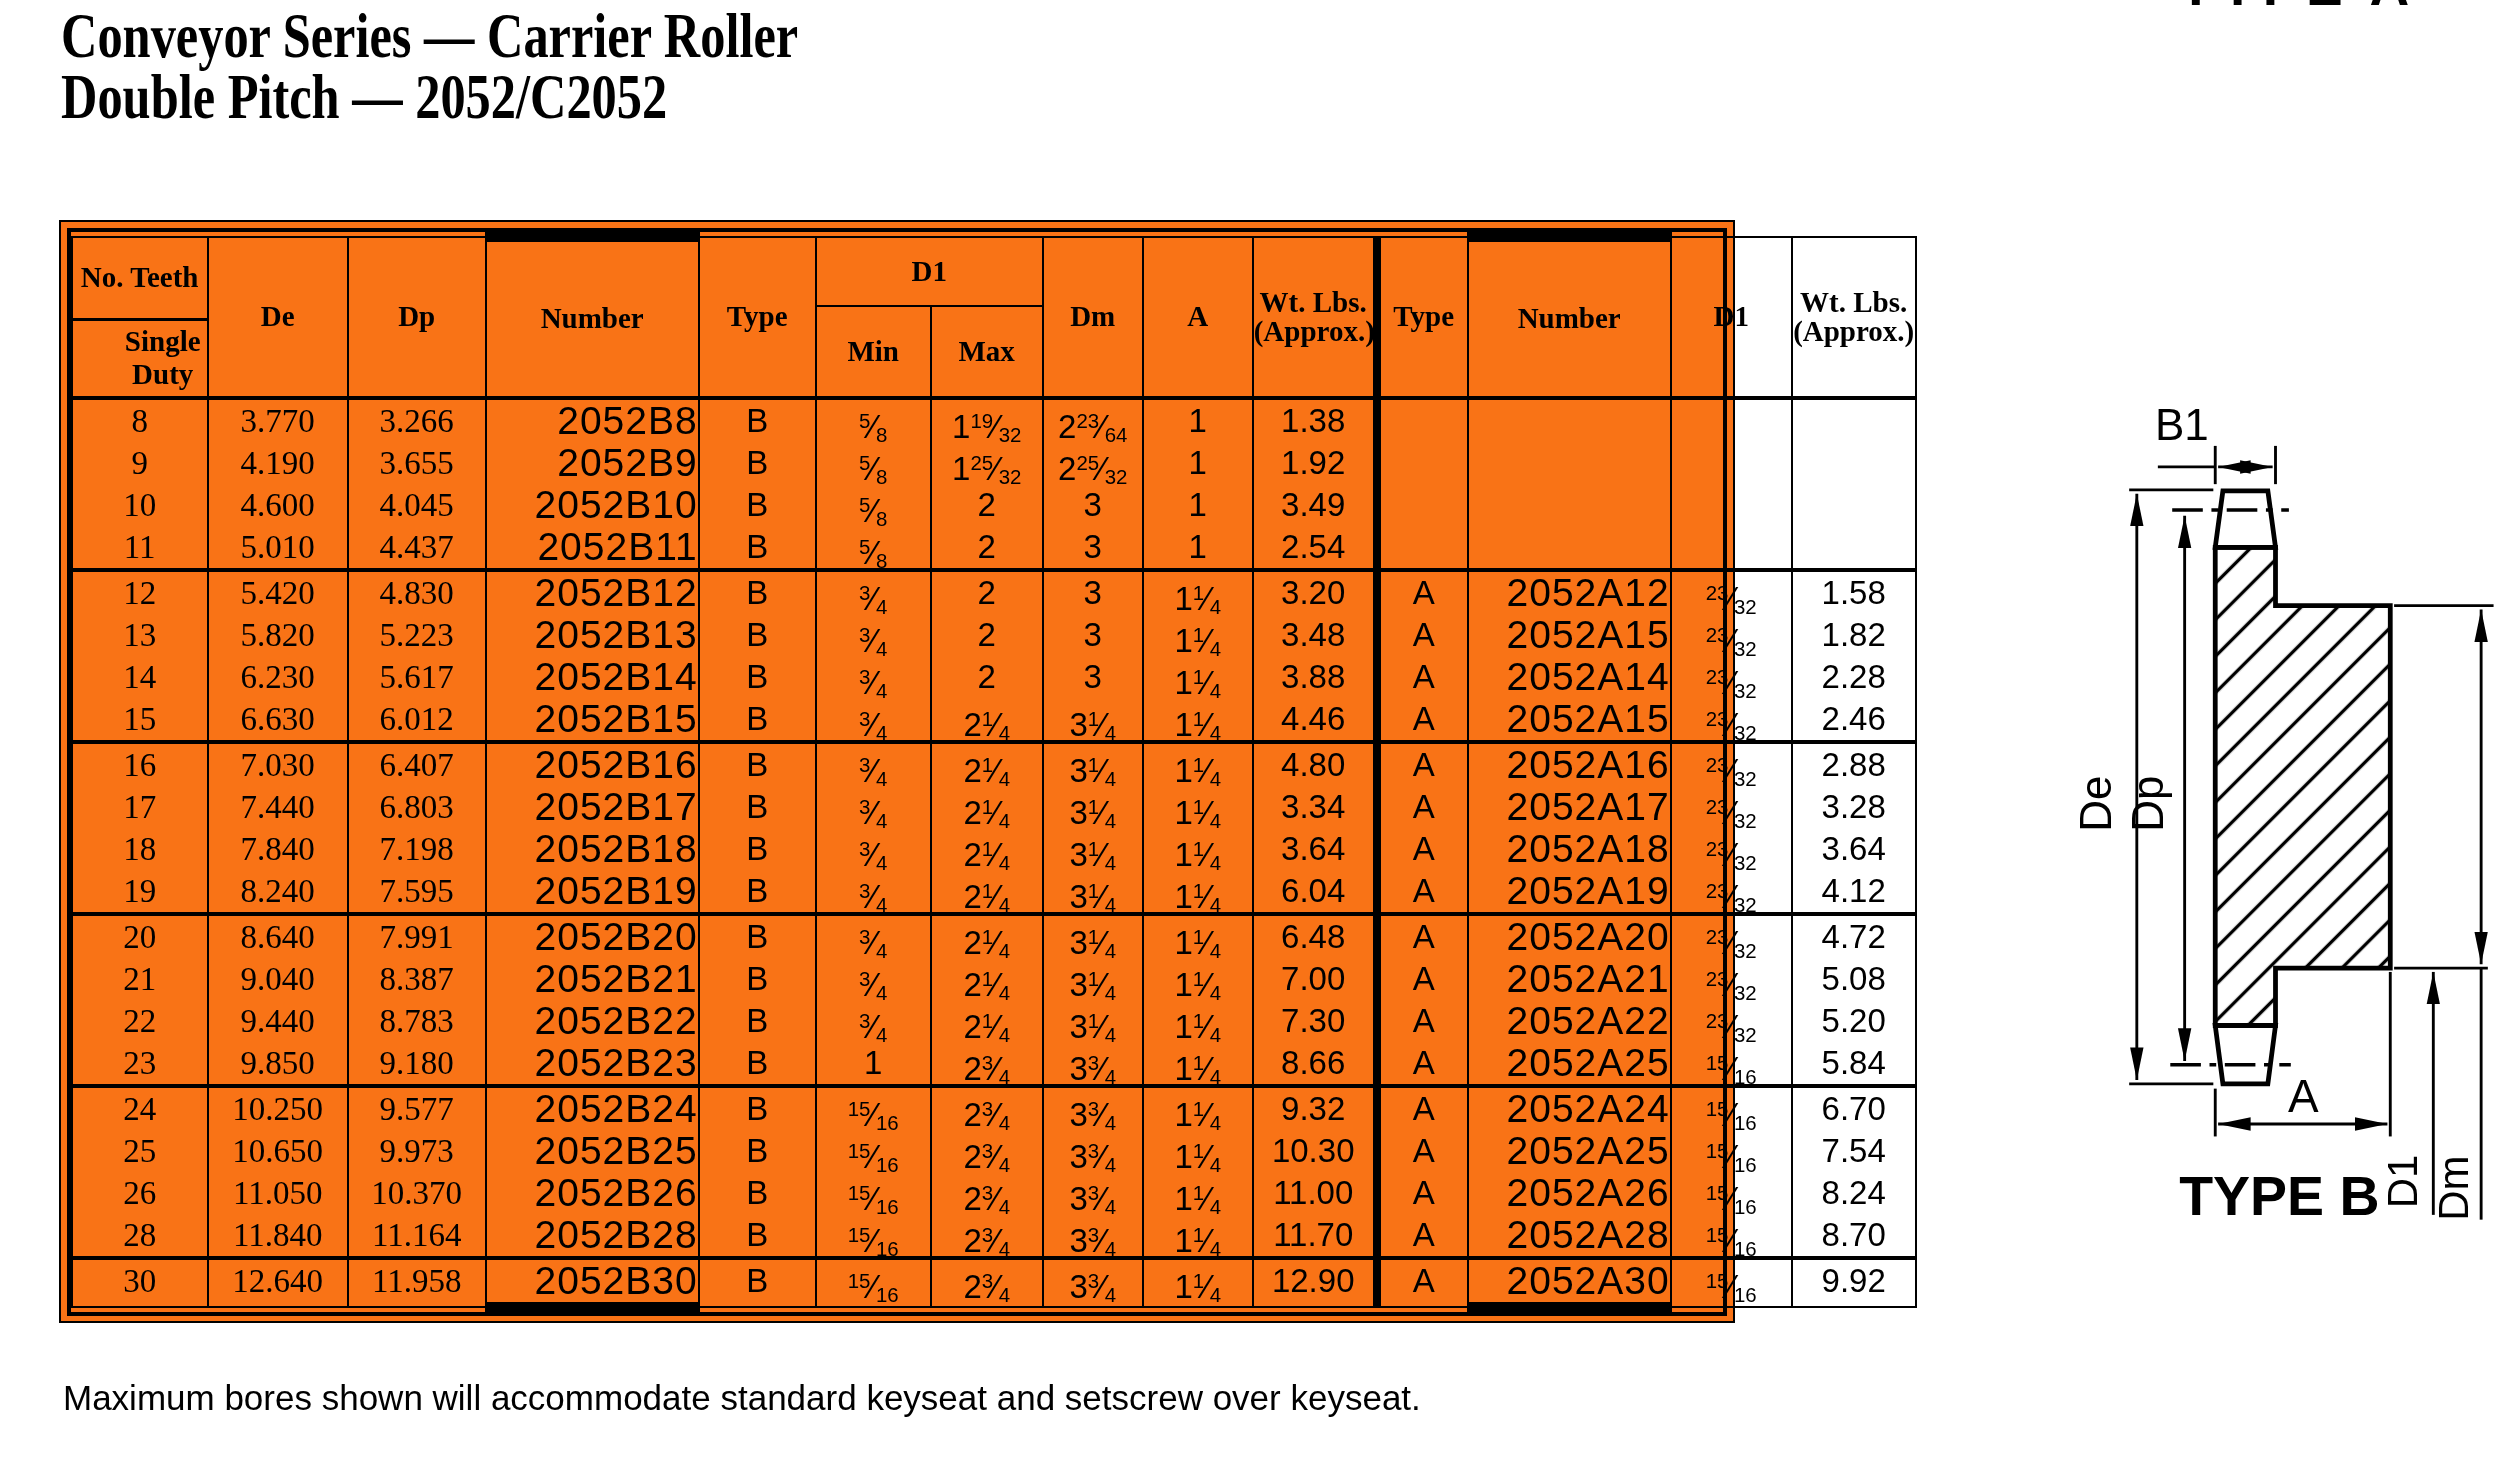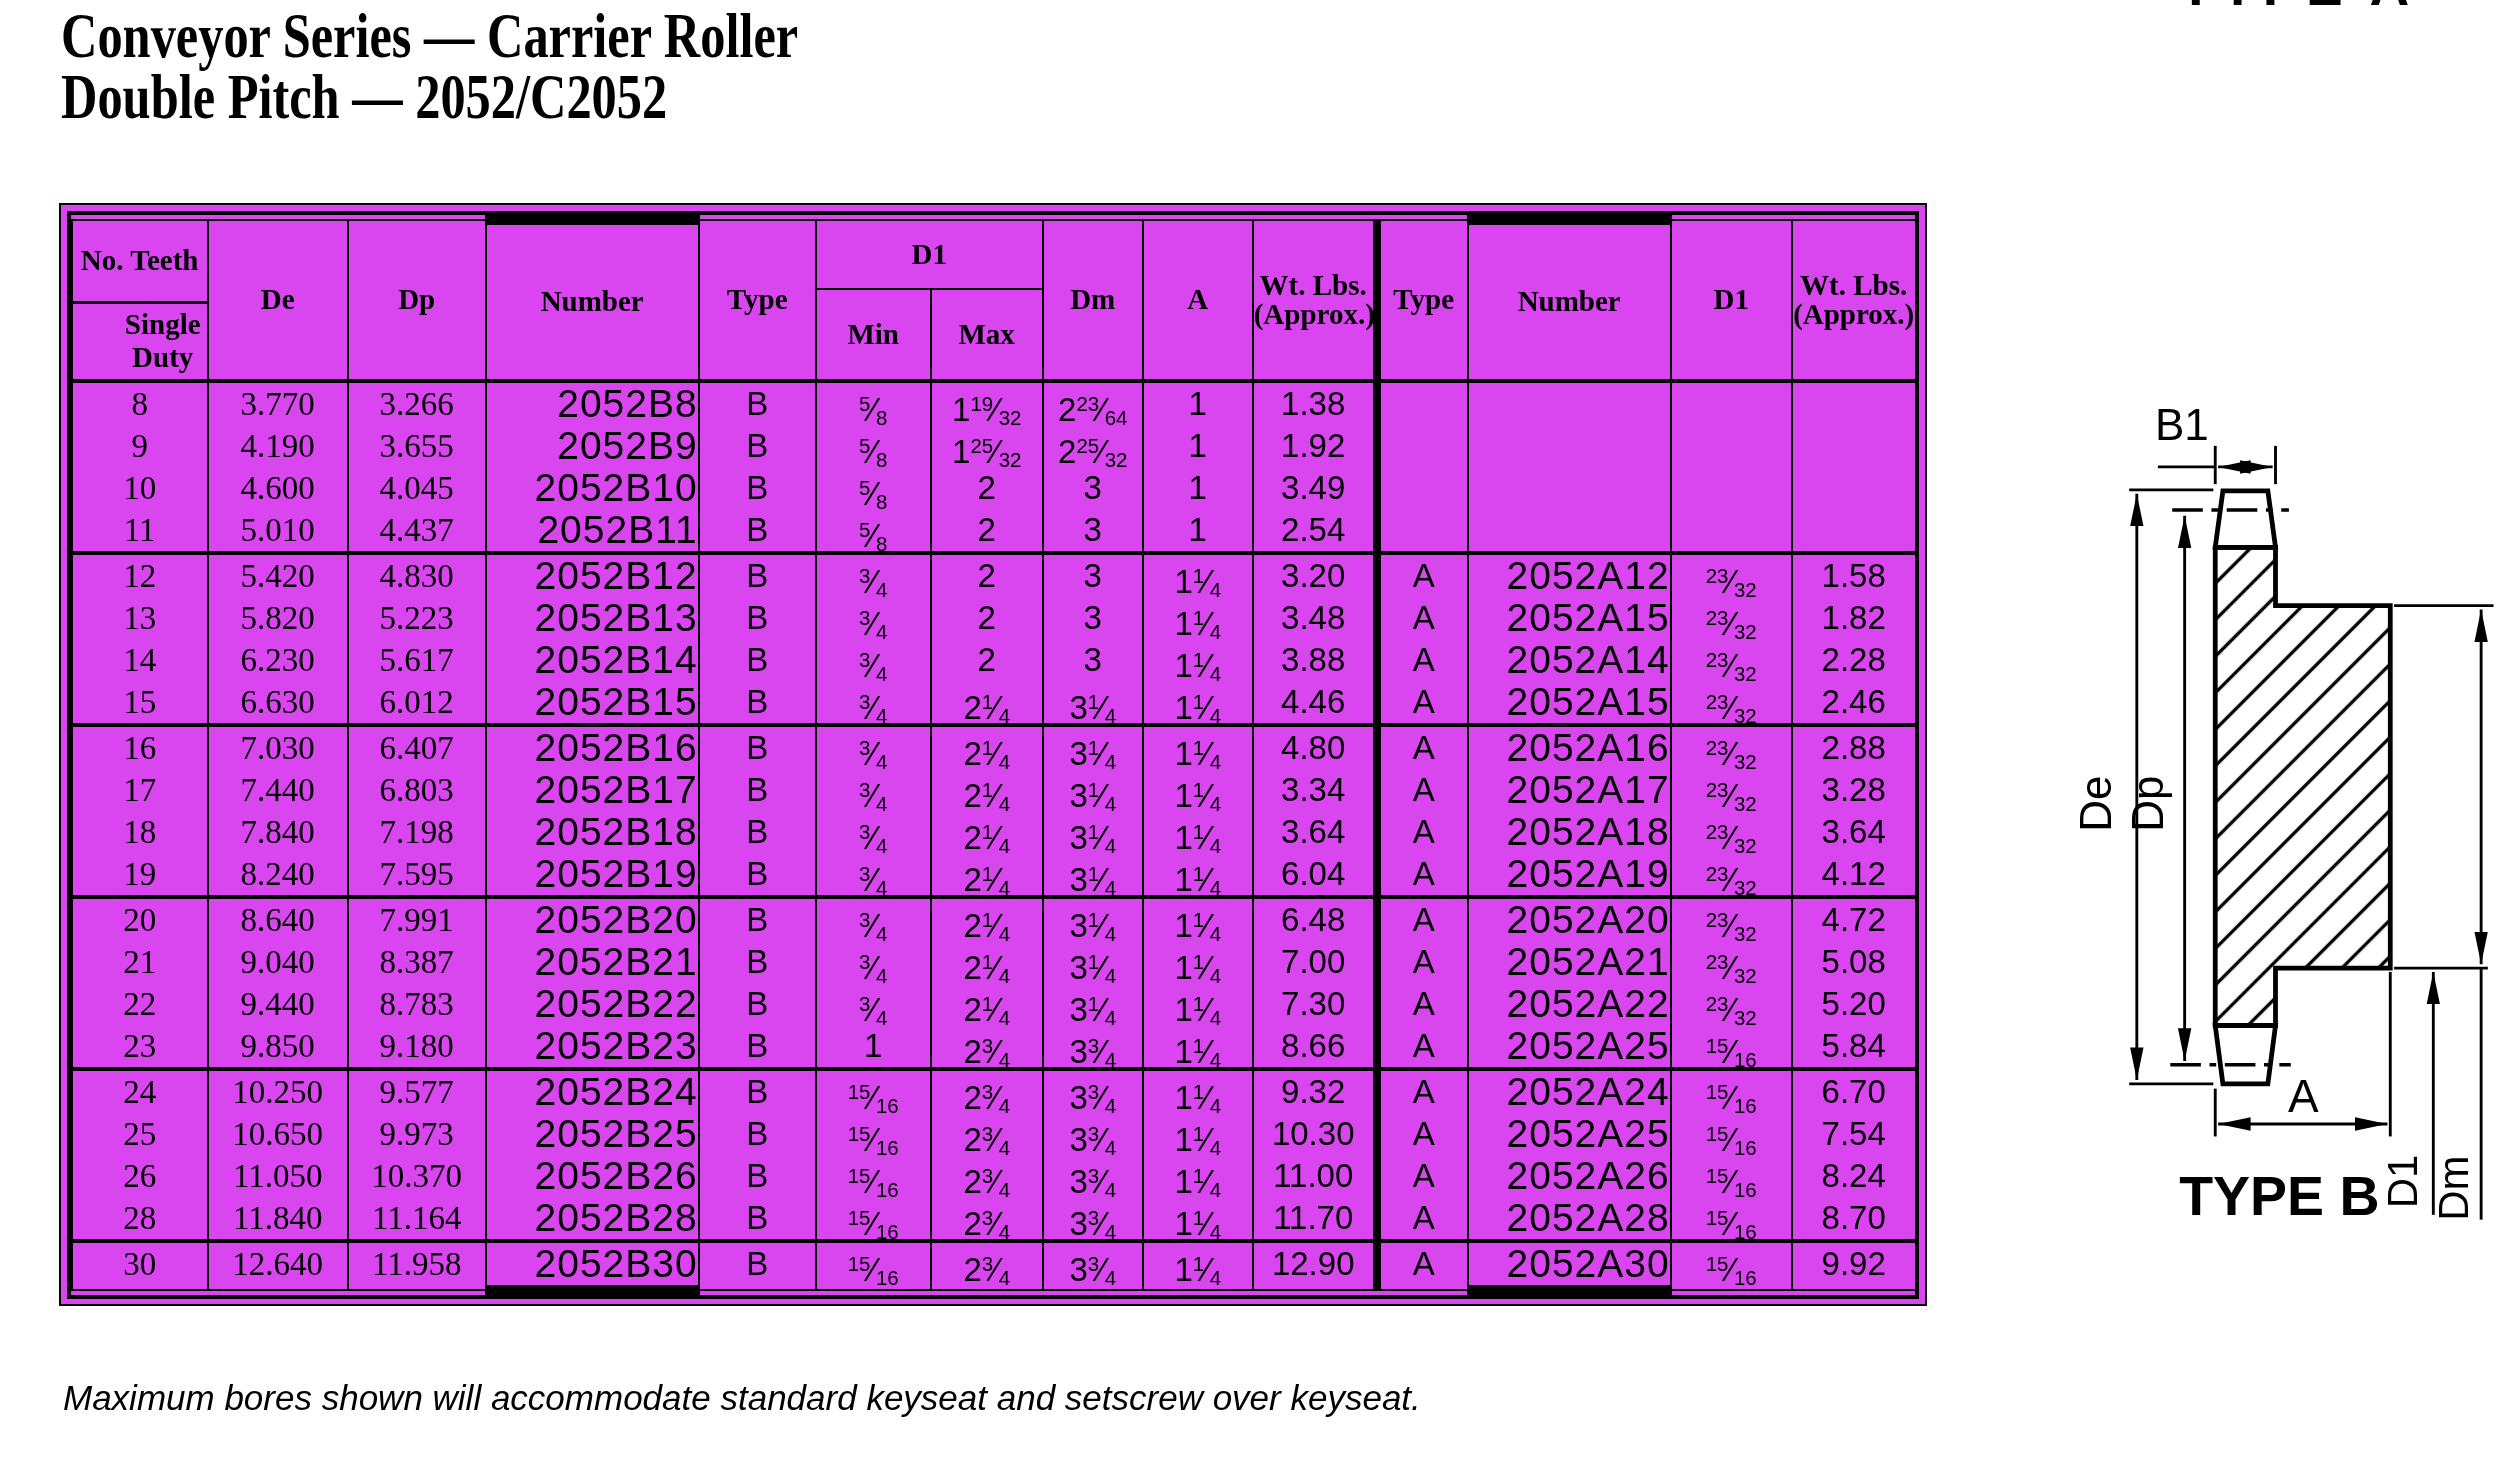--- a/index.html
+++ b/index.html
@@ -8,22 +8,22 @@
 
   
   .title-block{position:absolute;left:61px;top:5.7px;transform:scaleX(0.8);transform-origin:left top;}
   .title-line{font-family:"Liberation Serif",serif;font-weight:bold;font-size:63px;line-height:61px;white-space:nowrap;}
 
   
   .clip-frag{position:absolute;left:2179px;top:0;width:268px;height:10.5px;overflow:hidden;}
   .clip-frag span{display:block;margin-top:-46px;font-size:55px;font-weight:bold;letter-spacing:6.7px;white-space:nowrap;}
 
   
-  .tbl-outer{position:absolute;left:59px;top:203px;width:1868px;box-sizing:border-box;
-             border:2.9px solid #000;padding:5.7px;background:#d946ef;}
+  .tbl-outer{position:absolute;left:59px;top:220px;width:1676px;box-sizing:border-box;
+             border:2.9px solid #000;padding:5.7px;background:#f97316;}
   .tbl-inner{border:4.8px solid #000;}
   table.spec{border-collapse:collapse;width:100%;table-layout:fixed;}
   table.spec th,table.spec td{border:2.9px solid #000;padding:0;text-align:center;vertical-align:top;}
   table.spec thead th{font-family:"Liberation Serif",serif;font-weight:bold;font-size:29px;vertical-align:middle;}
   .hrow1 th{height:67px;}
   .hrow2 th{height:89px;}
   th.h-split{padding:0;}
   .h-split .top{height:80px;display:flex;align-items:center;justify-content:center;border-bottom:3.8px solid #000;line-height:33px;}
   .h-split .bot{height:75px;display:flex;align-items:center;justify-content:center;line-height:33px;padding-left:46px;}
   .wt-head{font-size:25px;line-height:29px;}
@@ -33,21 +33,21 @@
   tbody tr:last-child td.col-number,tbody tr:last-child td.col-number2{border-bottom:10.5px solid #000;}
   td .cline{height:42px;line-height:42px;font-size:33px;white-space:nowrap;}
   td.serif .cline{font-family:"Liberation Serif",serif;}
   td.col-number .cline,td.col-number2 .cline{font-size:39px;letter-spacing:1px;text-align:right;}
   .fr{white-space:nowrap;letter-spacing:0;}
   .fr sup{font-size:0.62em;vertical-align:0.5em;}
   .fr sub{font-size:0.62em;vertical-align:-0.18em;}
 
   
   .footnote{position:absolute;left:71px;top:1293px;font-size:35px;}
-  .note1{position:absolute;left:63px;top:1378px;font-size:35px;font-style:italic;}
+  .note1{position:absolute;left:63px;top:1378px;font-size:35px;}
   .note2{position:absolute;left:63px;top:1424px;font-size:35px;}
 
   
   .diagram{position:absolute;left:2038px;top:268px;}
   .diagram text{font-family:"Liberation Sans",sans-serif;fill:#000;}
 </style>
 </head>
 <body>
 
 <div class="page">

